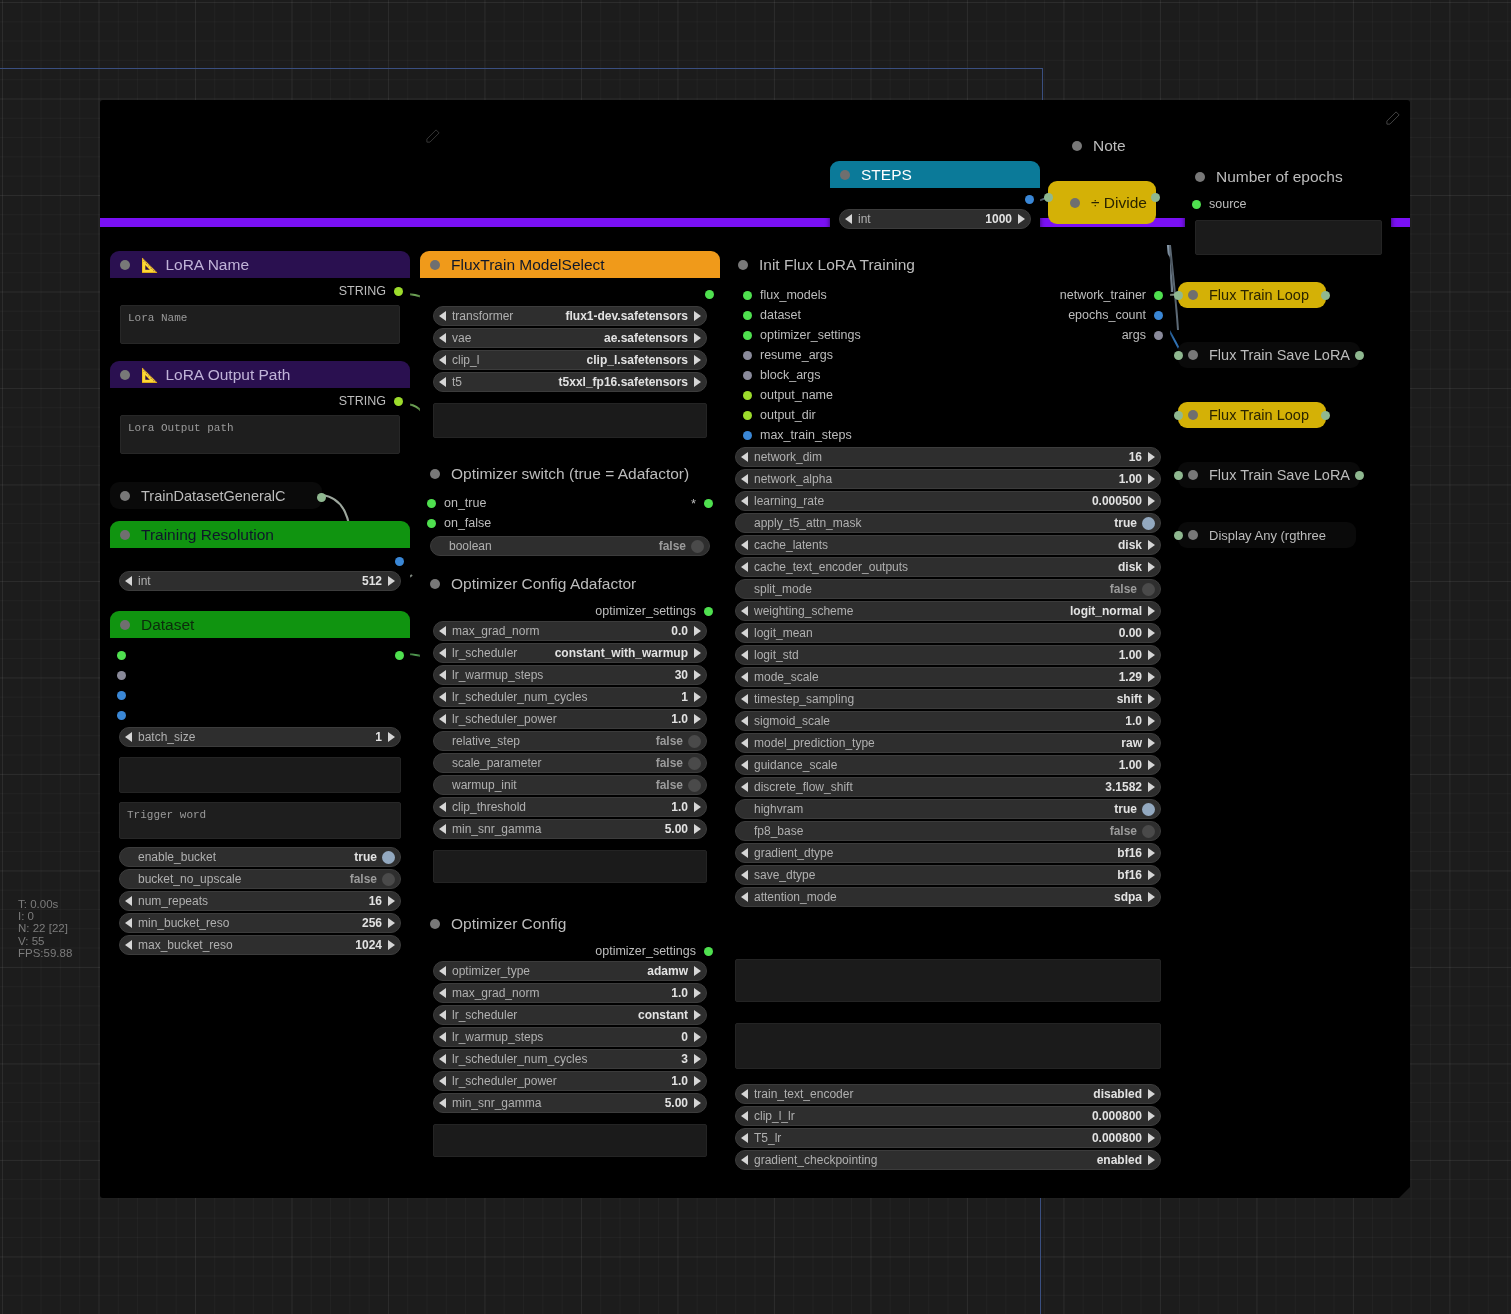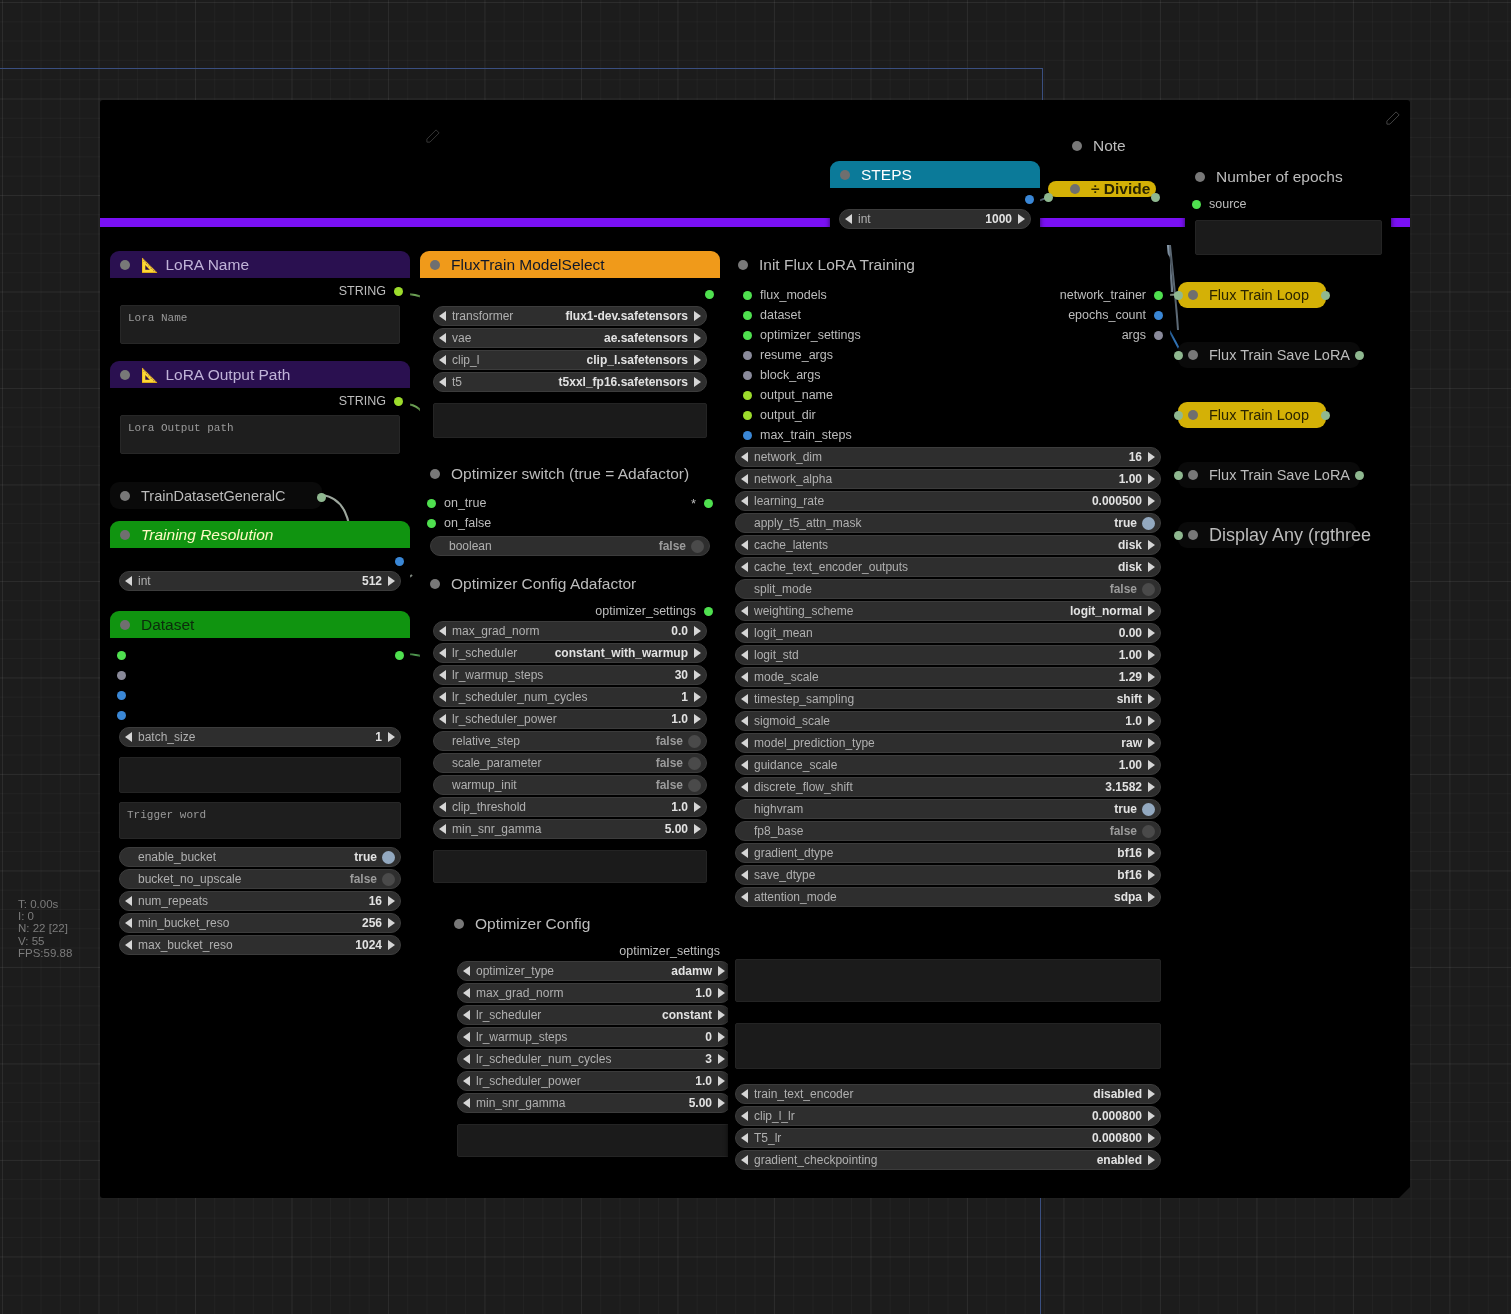--- a/index.html
+++ b/index.html
@@ -201,21 +201,21 @@
       <div class="widget">
         <span class="arrow arr-l"></span>
         <span class="wname">int</span>
         <span class="wval">1000</span>
         <span class="arrow arr-r"></span>
       </div>
     </div>
   </div>
 
   <div class="node" style="left:1048px;top:181px;width:108px;height:28px;">
-    <div class="node-title collapsed hdr-yellow" style="height:16px;padding-left:22px;font-weight:bold;">
+    <div class="node-title collapsed hdr-yellow" style="height:43px;padding-left:22px;">
       <span class="dot-btn"></span>
       <span>÷ Divide</span>
     </div>
     <span class="sdot c-pale" style="position:absolute;left:-4px;top:12px;width:9px;height:9px;border-radius:50%;background:#8fb890;"></span>
     <span class="sdot c-pale" style="position:absolute;right:-4px;top:12px;width:9px;height:9px;border-radius:50%;background:#8fb890;"></span>
   </div>
 
   <div class="node" style="left:1185px;top:163px;width:206px;height:105px;">
     <div class="node-title hdr-dark" style="background:transparent;">
       <span class="dot-btn"></span>
@@ -262,21 +262,21 @@
 
   <div class="node" style="left:110px;top:482px;width:212px;height:27px;">
     <div class="node-title collapsed hdr-dark">
       <span class="dot-btn"></span>
       <span style="font-size:14.5px;">TrainDatasetGeneralC</span>
     </div>
     <span class="sdot" style="position:absolute;right:-4px;top:11px;width:9px;height:9px;border-radius:50%;background:#8fb890;"></span>
   </div>
 
   <div class="node" style="left:110px;top:521px;width:300px;height:88px;">
-    <div class="node-title hdr-green" style="color:#fef9c3;font-style:italic;">
+    <div class="node-title hdr-green" style="color:#0f172a;">
       <span class="dot-btn"></span>
       <span>Training Resolution</span>
     </div>
     <span class="sdot c-blue" style="position:absolute;right:6px;top:36px;width:9px;height:9px;border-radius:50%;"></span>
     <div class="node-body" style="padding-top:21px;">
       <div class="widget">
         <span class="arrow arr-l"></span>
         <span class="wname">int</span>
         <span class="wval">512</span>
         <span class="arrow arr-r"></span>
@@ -468,21 +468,21 @@
           <span class="arrow arr-l"></span>
           <span class="wname">min_snr_gamma</span>
           <span class="wval">5.00</span>
           <span class="arrow arr-r"></span>
         </div>
         <div class="blankbox" style="height:33px;margin-top:11px;"></div>
       </div>
     </div>
   </div>
 
-  <div class="node" style="left:444px;top:910px;width:300px;height:275px;text-decoration:underline;">
+  <div class="node" style="left:420px;top:910px;width:300px;height:275px;text-decoration:underline;">
     <div class="node-title hdr-dark" style="background:transparent;">
       <span class="dot-btn"></span>
       <span>Optimizer Config</span>
     </div>
     <div style="position:absolute;left:13px;right:10px;top:33px;">
       <div class="slot slot-out" style="height:16px;">
         <span>optimizer_settings</span>
         <span class="sdot c-green"></span>
       </div>
       <div style="margin-top:2px;margin-right:3px;">
@@ -775,21 +775,21 @@
       </div>
       <div class="node" style="position: relative; left: 0px; top: 90px; width: 182px; height: 26px; margin-bottom: 4px;">
         <div class="node-title collapsed hdr-dark" style="height: 26px; font-size: 14.5px;">
           <span class="dot-btn"></span>
           <span>Flux Train Save LoRA</span>
         </div>
         <span style="position: absolute; left: -4px; top: 9px; width: 9px; height: 9px; border-radius: 50%; background: rgb(143, 184, 144);"></span>
         <span style="position: absolute; right: -4px; top: 9px; width: 9px; height: 9px; border-radius: 50%; background: rgb(143, 184, 144);"></span>
       </div>
       <div class="node" style="position: relative; left: 0px; top: 120px; width: 178px; height: 26px; margin-bottom: 4px;">
-        <div class="node-title collapsed hdr-dark" style="height: 26px; font-size: 18px;">
+        <div class="node-title collapsed hdr-dark" style="height: 26px; font-size: 13px;">
           <span class="dot-btn"></span>
           <span>Display Any (rgthree</span>
         </div>
         <span style="position: absolute; left: -4px; top: 9px; width: 9px; height: 9px; border-radius: 50%; background: rgb(143, 184, 144);"></span>
       </div>
     </div>
 
   <div id="stats">
     <div>T: 0.00s</div>
     <div>I: 0</div>

